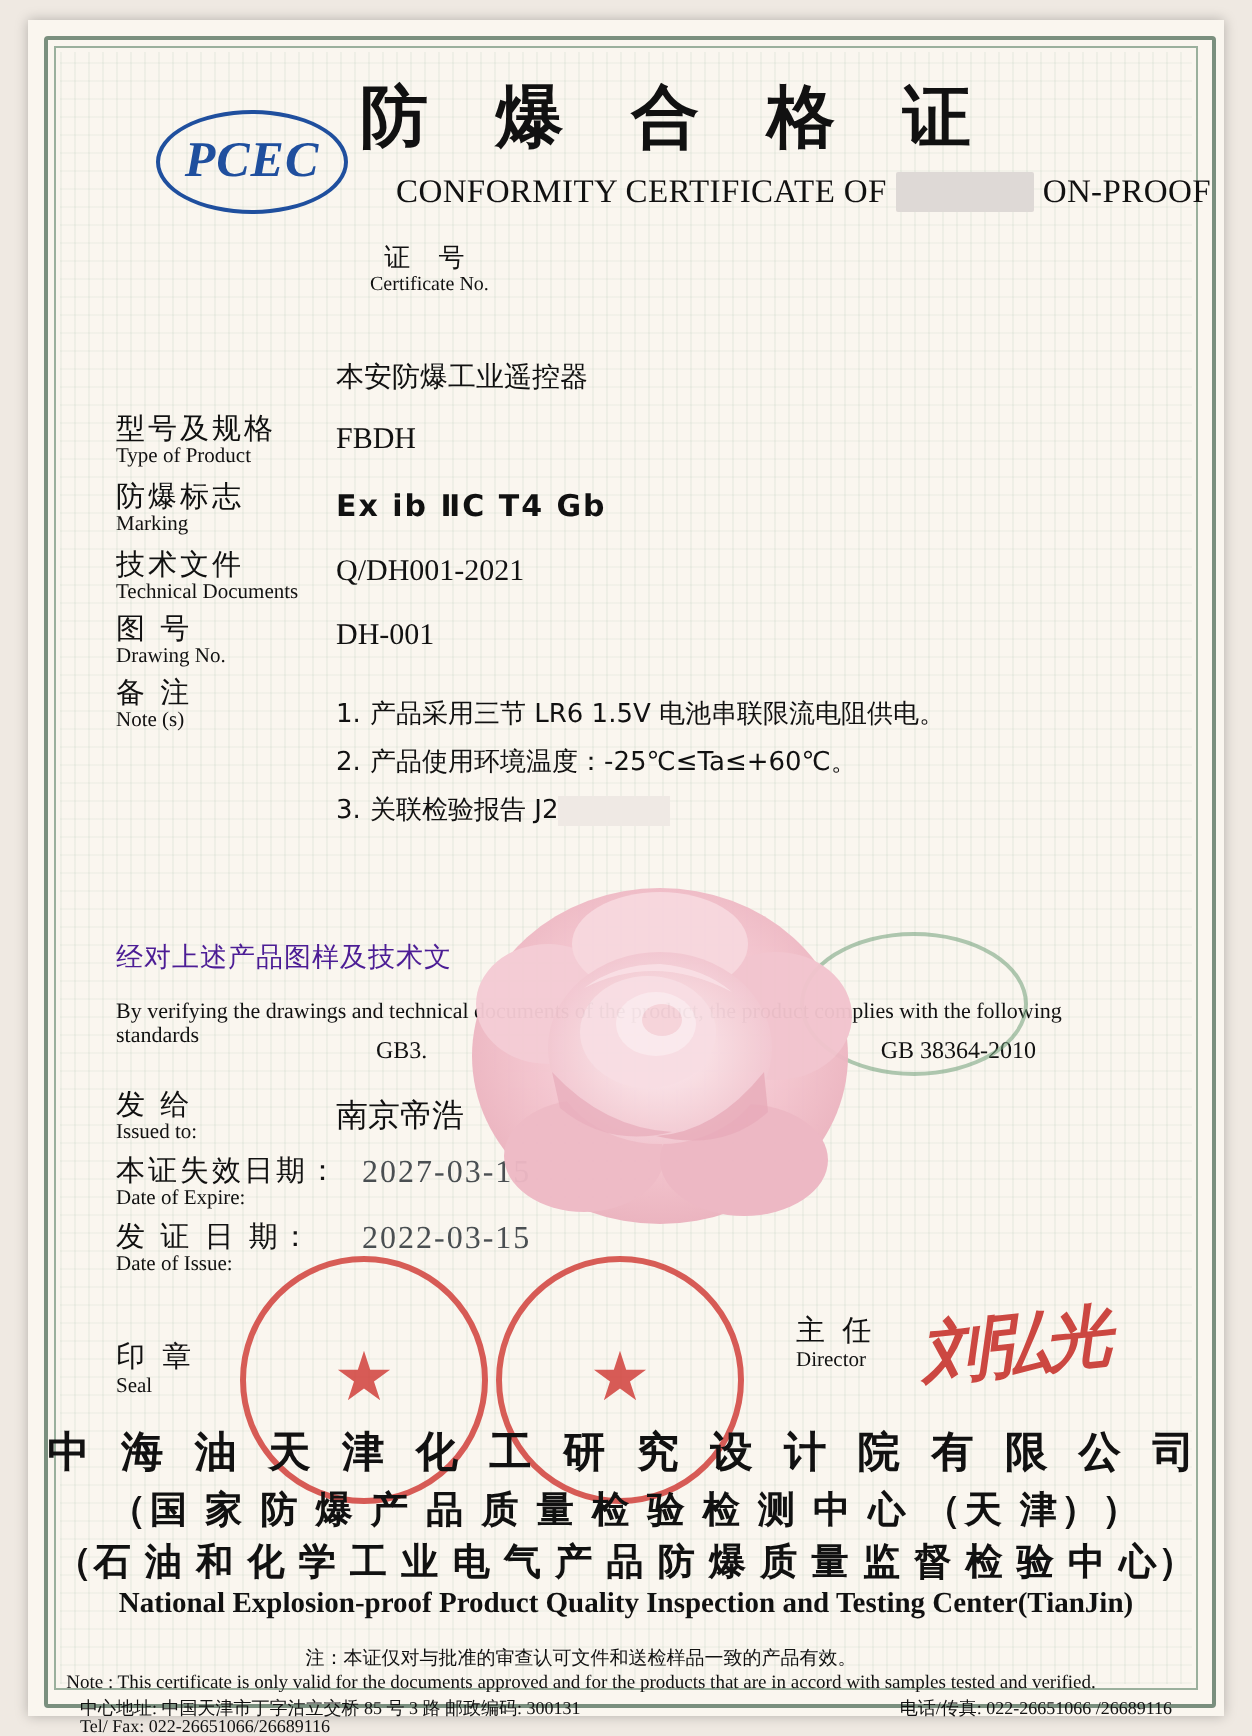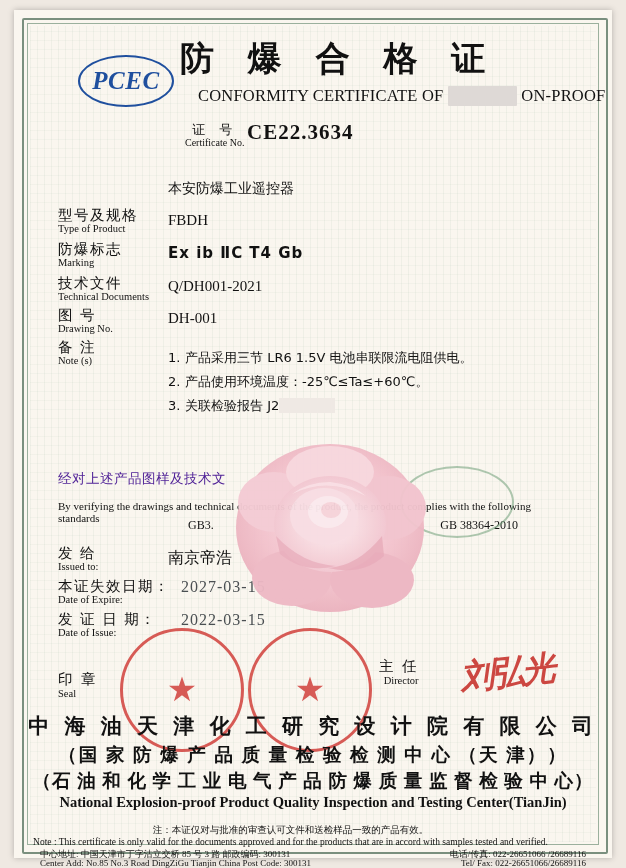--- a/index.html
+++ b/index.html
@@ -284,23 +284,23 @@
     color: #111;
     margin-top: 11px;
   }
   .seal-label .en {
     font-family: "Liberation Serif", serif;
     font-size: 10.5px;
     color: #111;
   }
   .director {
     position: absolute;
-    left: 379px;
+    left: 398px;
     top: 658px;
-    text-align: right;
+    text-align: left;
     line-height: 1.15;
   }
   .director .cn {
     font-family: "DejaVu Sans", sans-serif;
     font-size: 14.5px;
     letter-spacing: 2px;
     color: #111;
   }
   .director .en {
     font-family: "Liberation Serif", serif;
@@ -319,21 +319,21 @@
     transform: rotate(-6deg);
     letter-spacing: -3px;
     opacity: 0.9;
   }
 
   .org {
     position: absolute;
     left: 0;
     width: 626px;
     text-align: center;
-    font-family: Liberation Serif, serif;
+    font-family: Liberation Sans, sans-serif;
     color: #111;
   }
   .org-1 { top: 712px; font-size: 21px; font-weight: bold; letter-spacing: 5px; }
   .org-2 { top: 742px; font-size: 18.5px; font-weight: bold; letter-spacing: 2px; }
   .org-3 { top: 768px; font-size: 18.5px; font-weight: bold; letter-spacing: 1px; }
   .org-en {
     position: absolute;
     left: 0; width: 626px;
     top: 794px;
     text-align: center;
@@ -405,21 +405,20 @@
   <div class="title-en">
     <span>CONFORMITY CERTIFICATE OF</span>
     <span class="redaction">EXPLOSI</span>
     <span>ON-PROOF</span>
   </div>
 
   <div class="cert-label">
     <div class="cn">证 号</div>
     <div class="en">Certificate No.</div>
   </div>
-  <div class="cert-no">CE22.3634</div>
 
   <div class="row-value" style="top:180px">本安防爆工业遥控器</div>
 
   <div class="row-label" style="top:207px">
     <div class="cn">型号及规格</div>
     <div class="en">Type of Product</div>
   </div>
   <div class="row-value mono" style="top:212px">FBDH</div>
 
   <div class="row-label" style="top:241px">
@@ -508,21 +507,20 @@
   <div class="org org-3">（石 油 和 化 学 工 业 电 气 产 品 防 爆 质 量 监 督 检 验 中 心）</div>
   <div class="org-en">National Explosion-proof Product Quality Inspection and Testing Center(TianJin)</div>
 
   <div class="footer footer-cn">注：本证仅对与批准的审查认可文件和送检样品一致的产品有效。</div>
   <div class="footer footer-en">Note : This certificate is only valid for the documents approved and for the products that are in accord with samples tested and verified.</div>
   <div class="footer-row">
     <span>中心地址: 中国天津市丁字沽立交桥 85 号 3 路  邮政编码: 300131</span>
     <span>电话/传真: 022-26651066 /26689116</span>
   </div>
   <div class="footer-row2">
-    <span>Center Add: No.85 No.3 Road DingZiGu Tianjin China Post Code: 300131</span>
     <span>Tel/ Fax: 022-26651066/26689116</span>
   </div>
 
   <svg class="rose" viewBox="0 0 196 186">
     <defs>
       <radialGradient id="petalG" cx="50%" cy="45%" r="60%">
         <stop offset="0%" stop-color="#fbe2e6"></stop>
         <stop offset="60%" stop-color="#f3c3cd"></stop>
         <stop offset="100%" stop-color="#e9aebb"></stop>
       </radialGradient>

